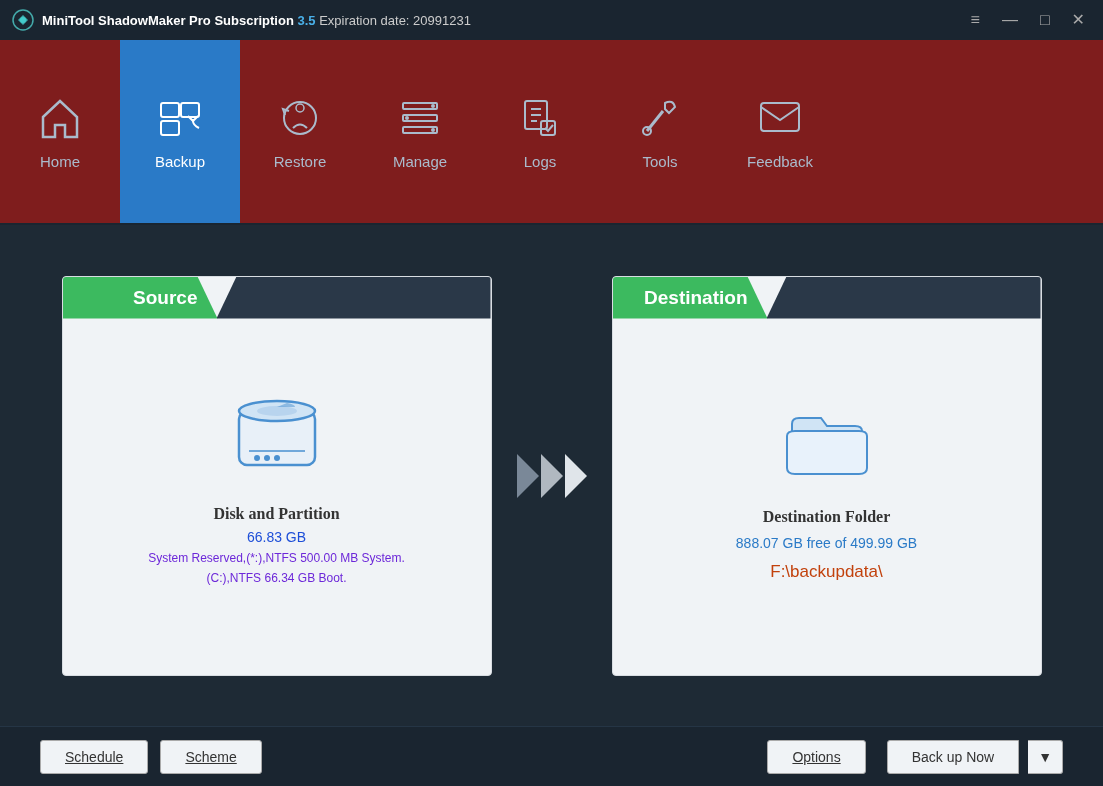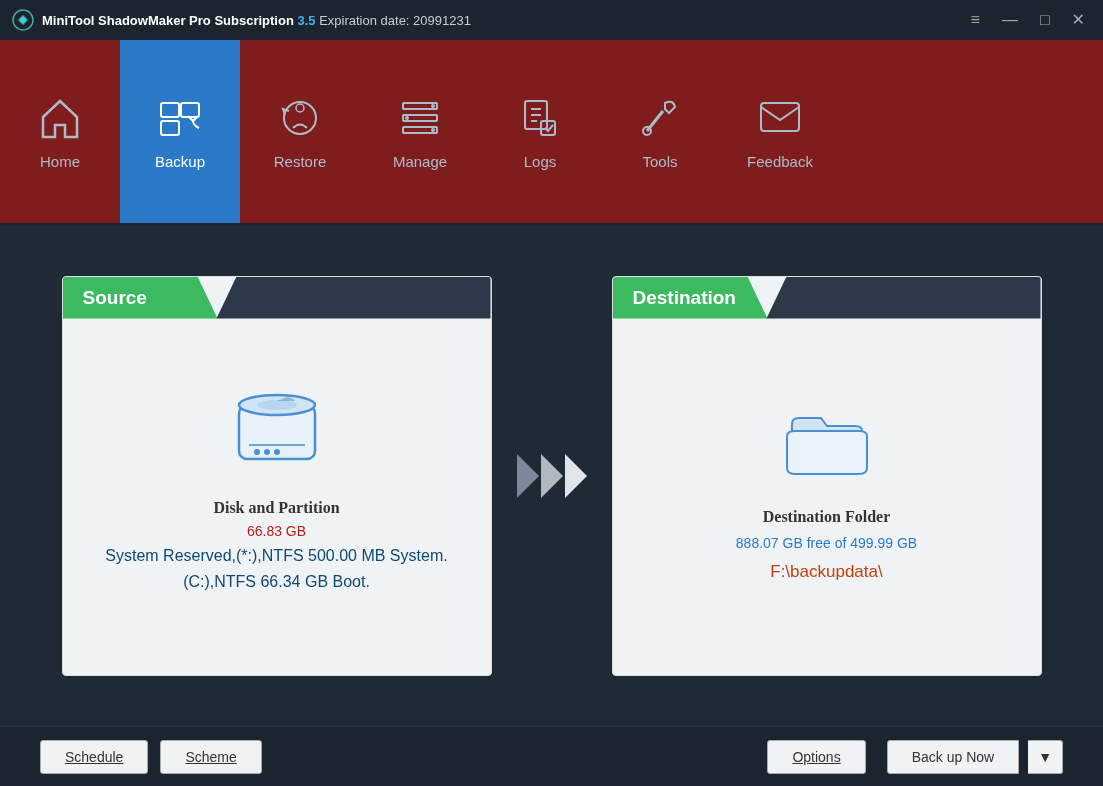--- a/index.html
+++ b/index.html
@@ -122,26 +122,26 @@
     }
     .card-title {
       font-size: 16px;
       font-weight: 700;
       color: #333;
       margin-bottom: 6px;
       font-family: Liberation Serif, serif;
     }
     .card-size {
       font-size: 14px;
-      color: #b91c1c;
+      color: #1d4ed8;
       margin-bottom: 4px;
     }
     .card-detail {
-      font-size: 16px;
-      color: #0c4a6e;
+      font-size: 12px;
+      color: #6d28d9;
       text-align: center;
       line-height: 1.6;
     }
 
     
     #arrow-container {
       width: 120px;
       display: flex;
       align-items: center;
       justify-content: center;
@@ -218,20 +218,21 @@
     .card-top-green {
       background: #3cba5f;
       display: flex;
       align-items: center;
       padding: 0 20px;
       font-size: 19px;
       font-weight: 700;
       color: #fff;
       clip-path: polygon(0 0, calc(100% - 20px) 0, 100% 100%, 0 100%);
       min-width: 155px;
+      justify-content: flex-end;
     }
     .card-top-dark {
       background: #2a3848;
       flex: 1;
       margin-left: -1px;
       clip-path: polygon(20px 0, 100% 0, 100% 100%, 0 100%);
     }
   </style>
 </head>
 <body>

